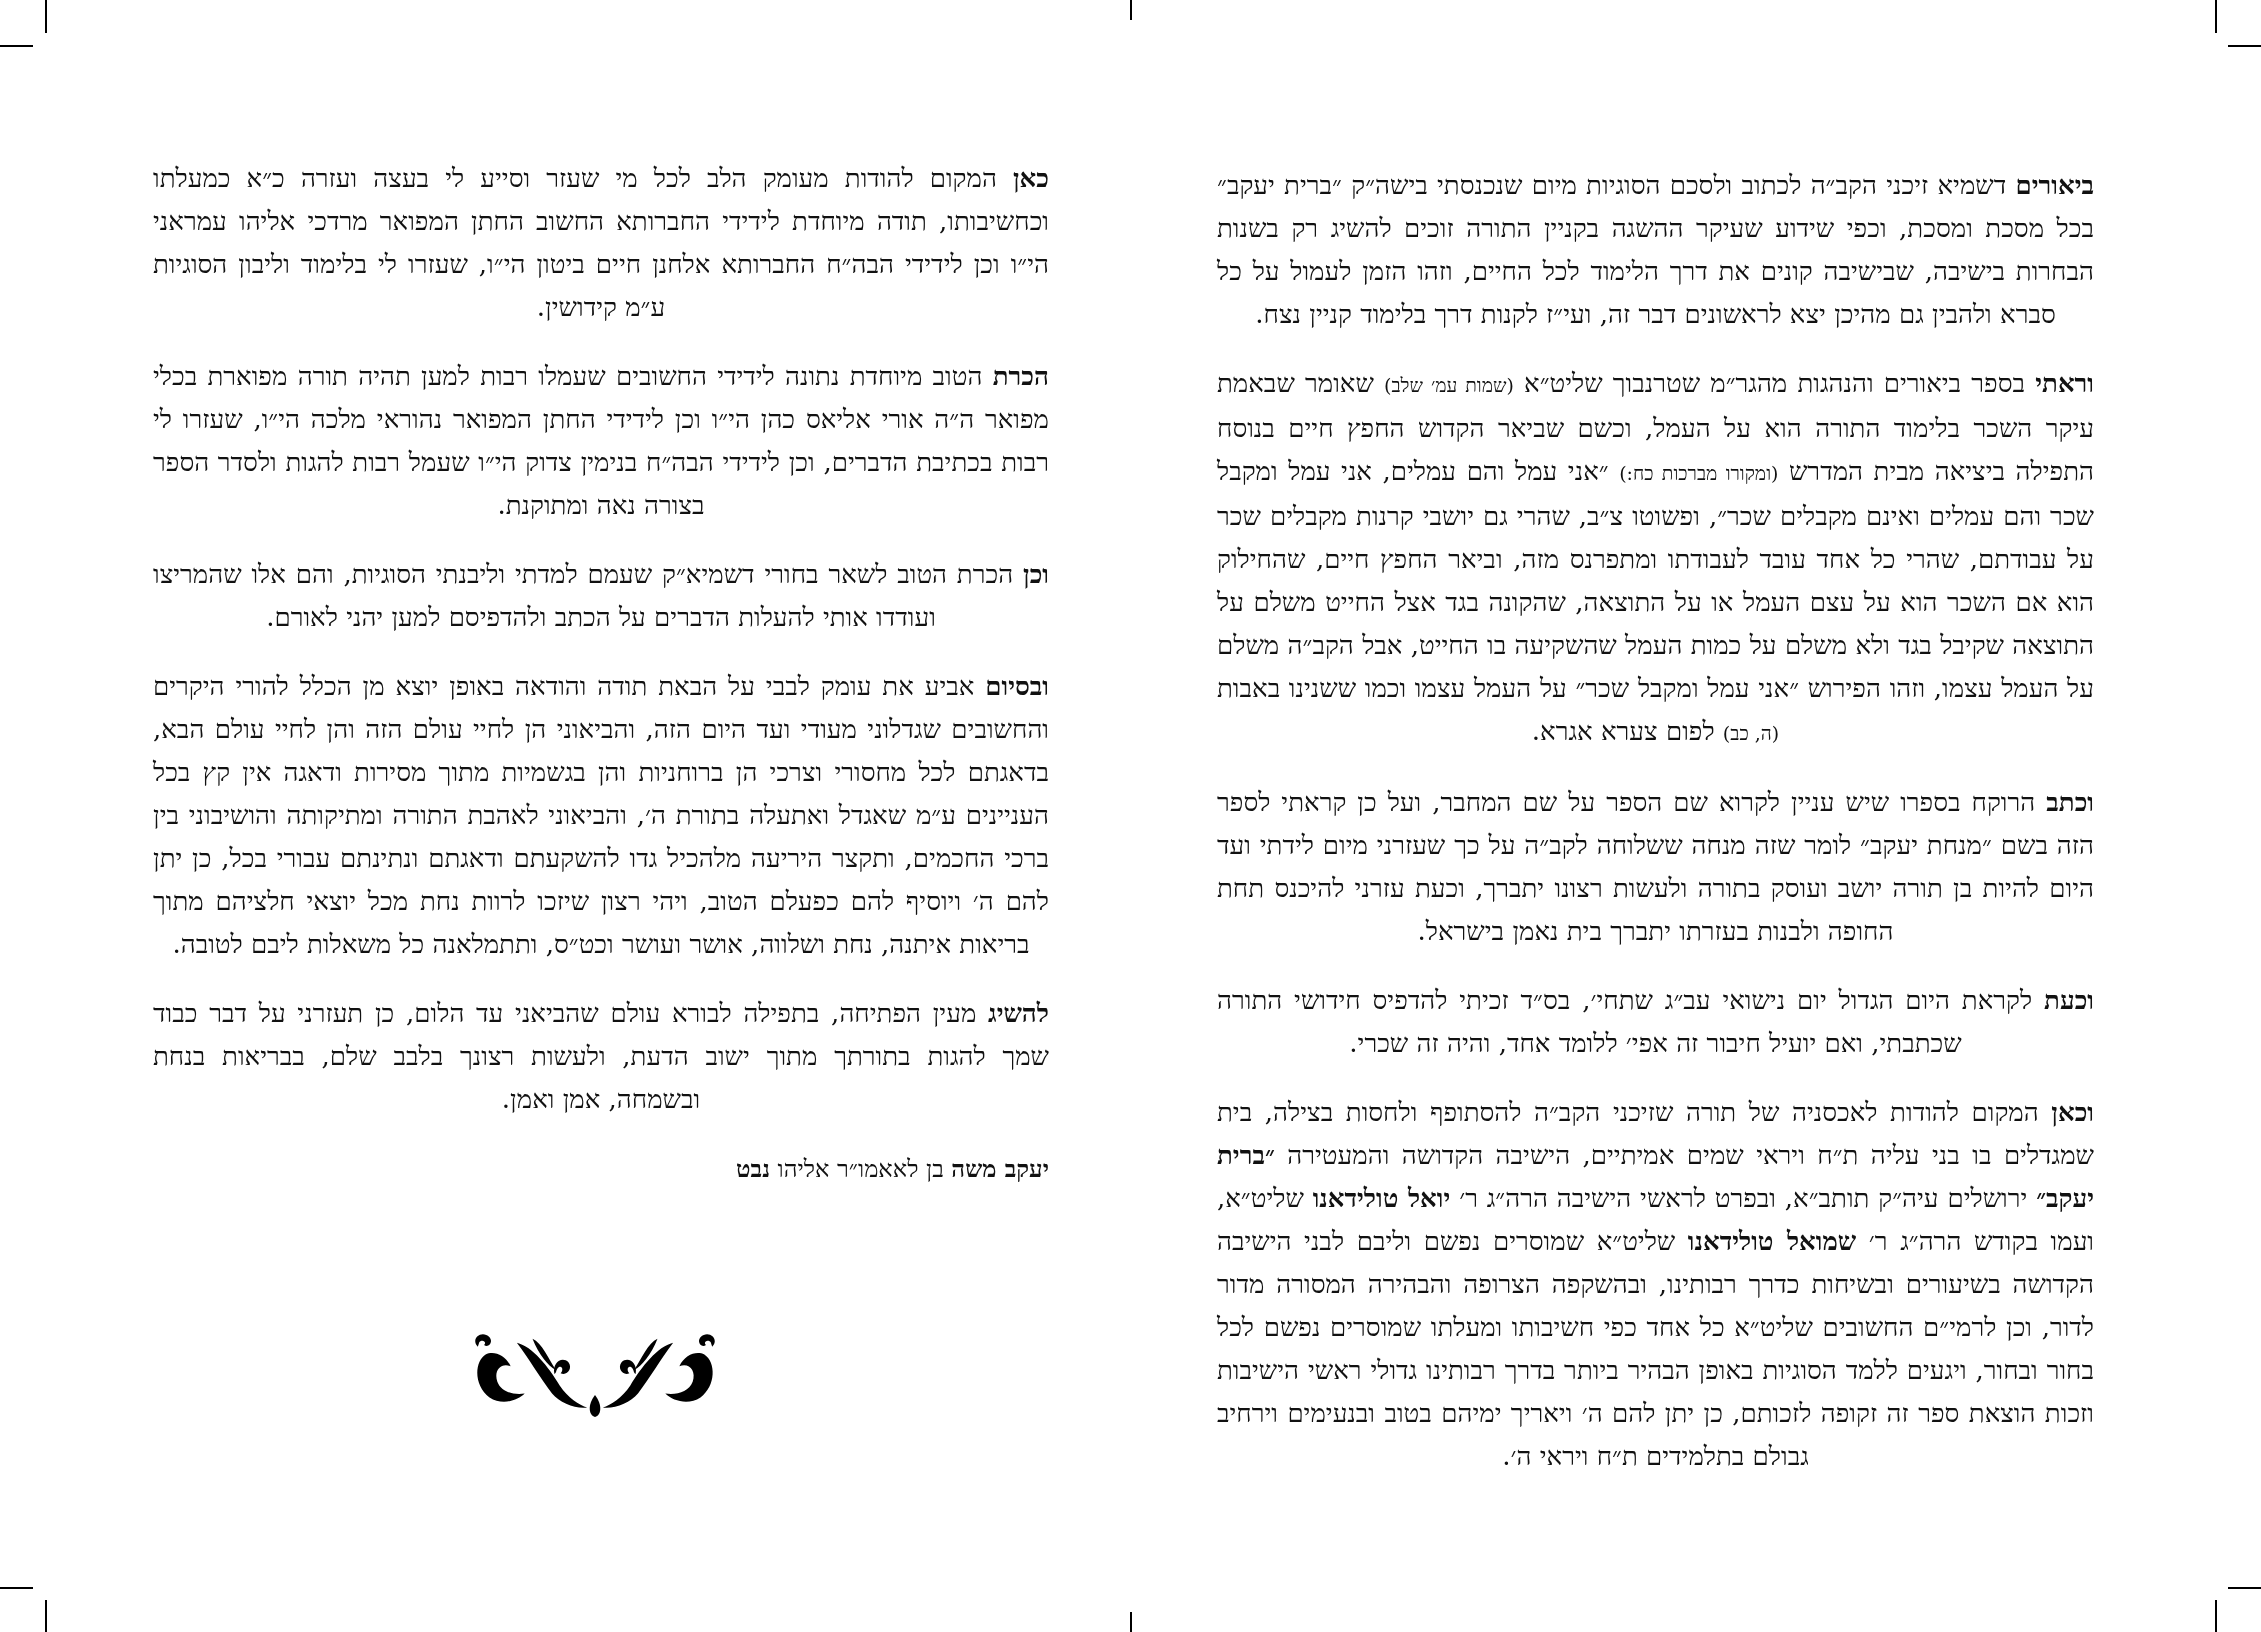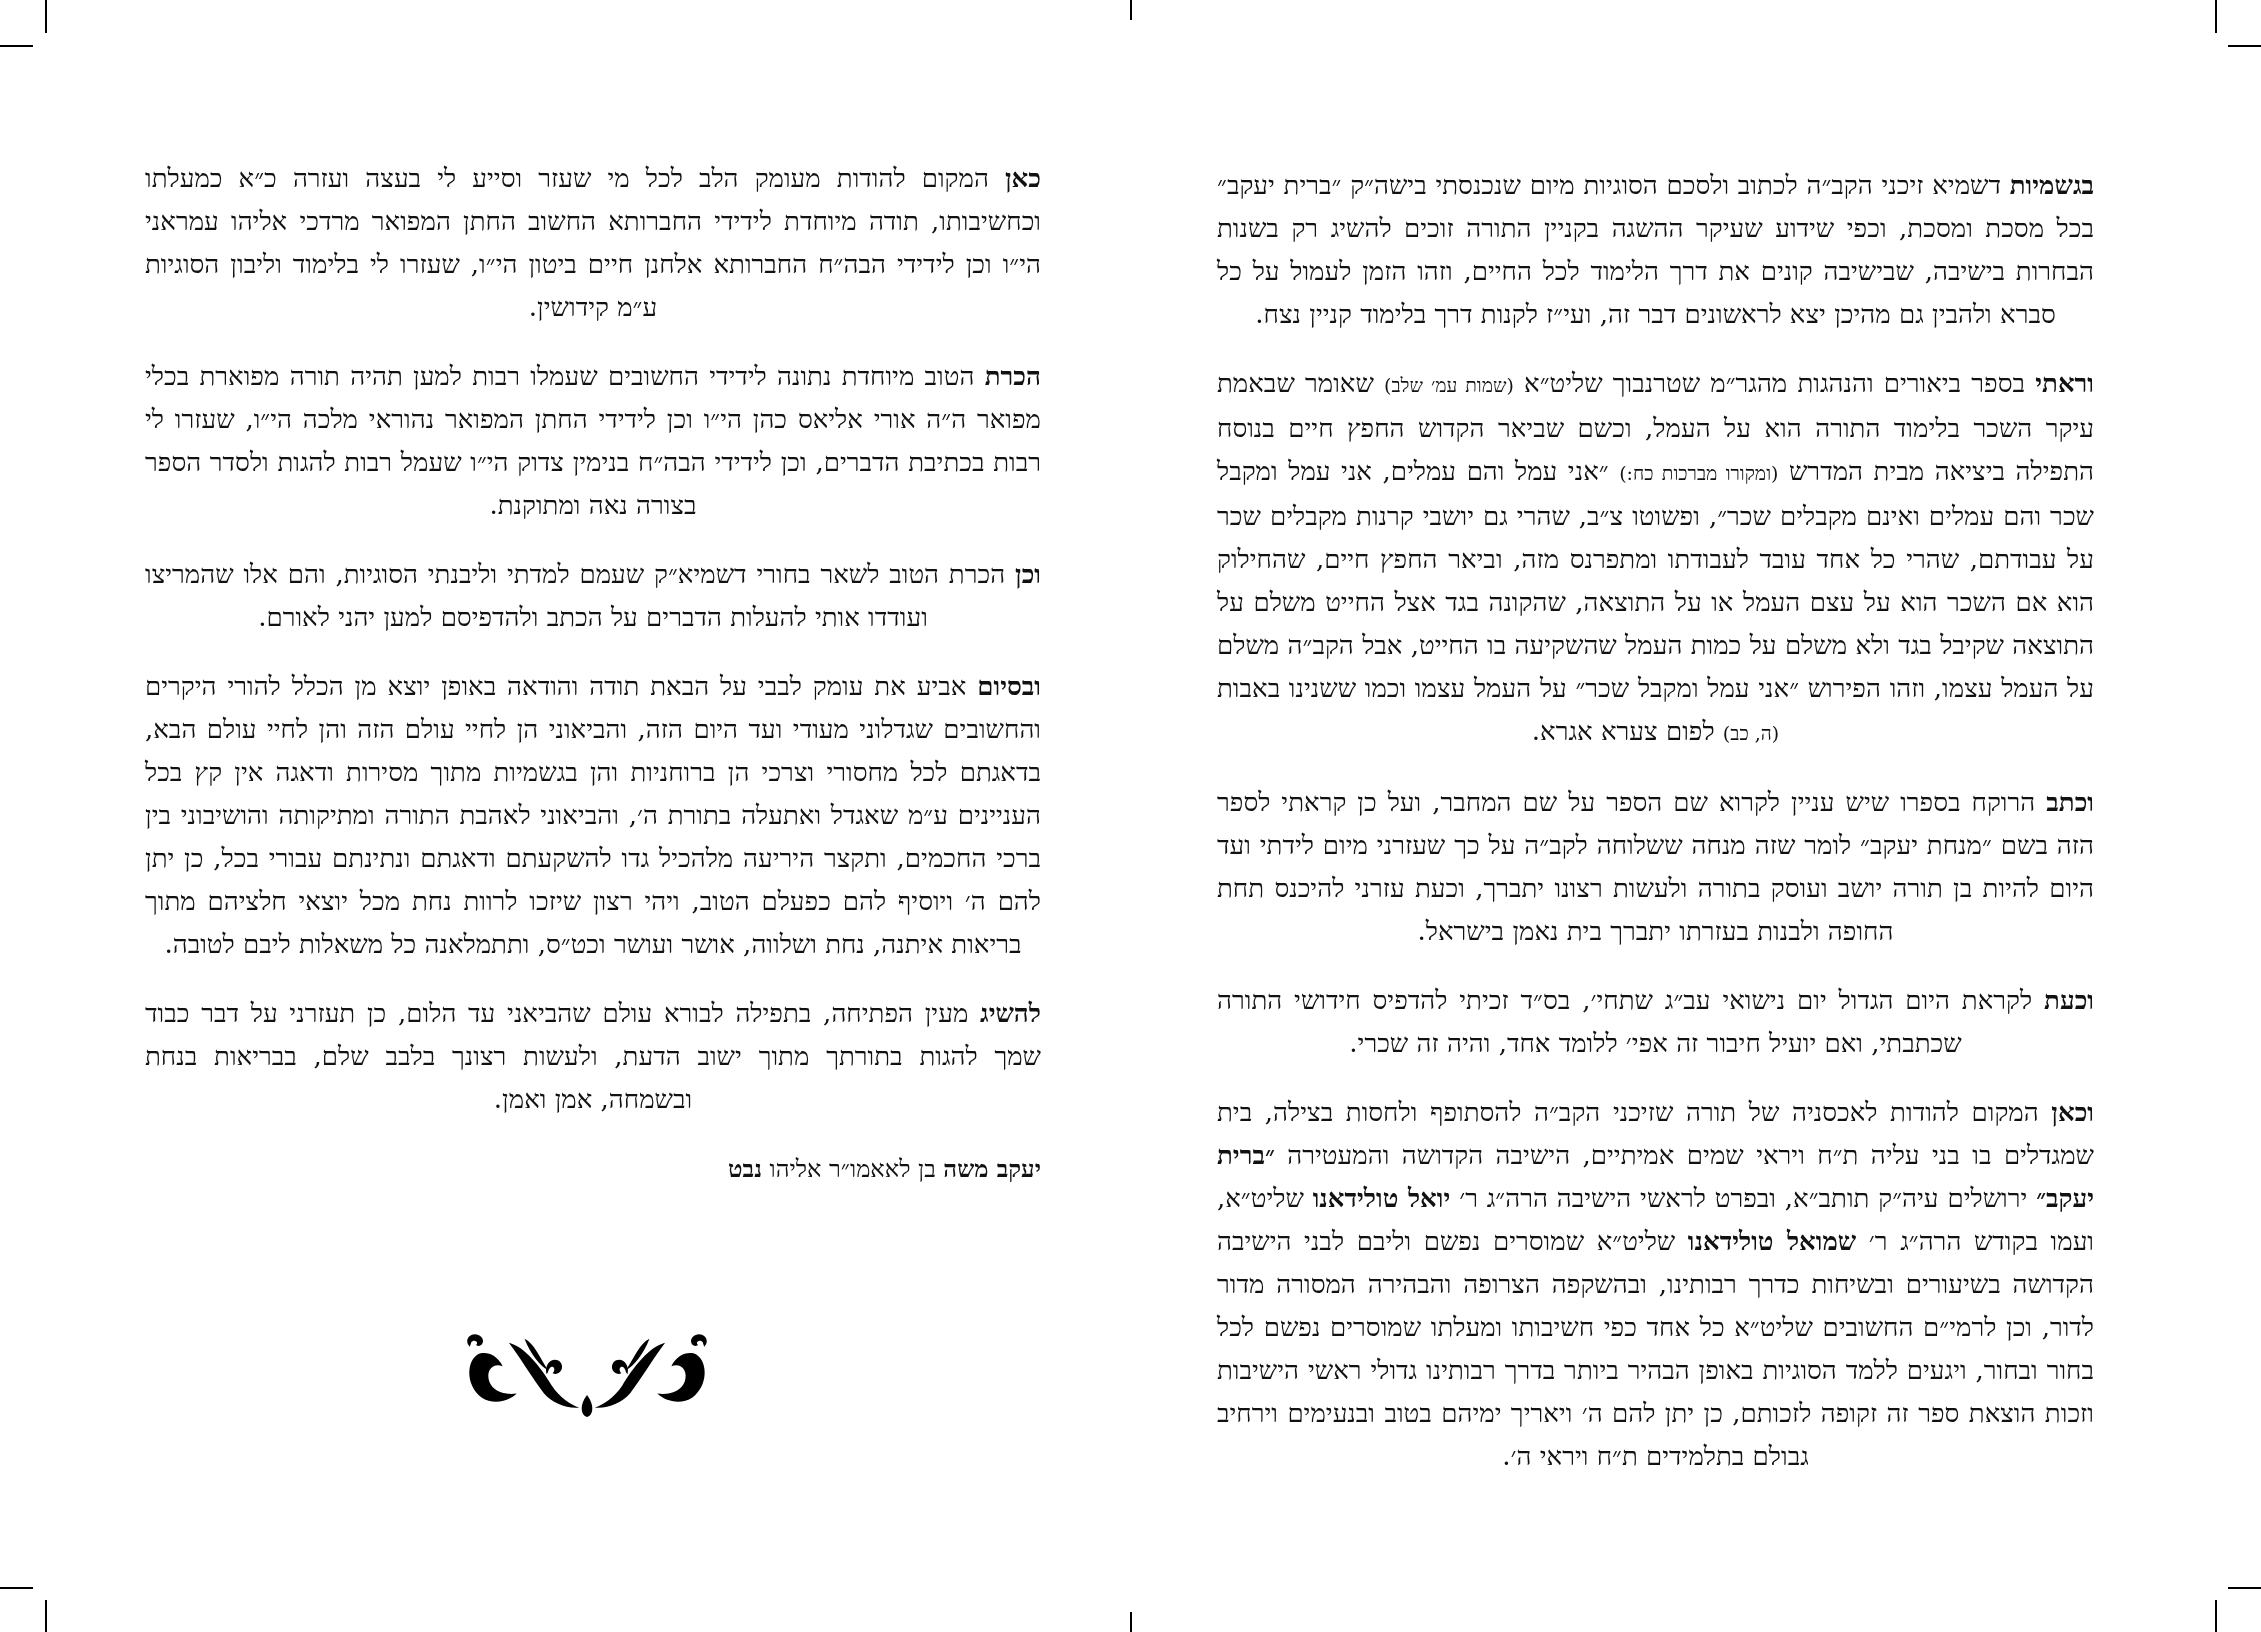--- a/index.html
+++ b/index.html
@@ -20,21 +20,21 @@
       background: #000000;
     }
     .crop.v { width: 1.6px; }
     .crop.h { height: 1.6px; }
 
     .page {
       position: absolute;
       top: 0;
       height: 1633px;
     }
-    .page-left  { left: 0;    width: 1130px; padding-left: 48px; }
+    .page-left  { left: 8px;    width: 1130px; padding-left: 48px; }
     .page-right { left: 1130px; width: 1131px; }
 
     .column {
       position: absolute;
       direction: rtl;
       text-align: justify;
       text-align-last: center;
       font-size: 26px;
       line-height: 43px;
     }
@@ -112,21 +112,21 @@
 
       <path d="M160 82 C150 95 152 108 160 110 C168 108 170 95 160 82 Z"></path>
     </g>
   </svg>
 </div>
 
 <div class="page page-right">
   <div class="column">
 
 
-    <p class="para"><span class="lead">בגשמיות</span><span> דשמיא זיכני הקב״ה לכתוב ולסכם הסוגיות מיום שנכנסתי בישה״ק ״ברית יעקב״ בכל מסכת ומסכת, וכפי שידוע שעיקר ההשגה בקניין התורה זוכים להשיג רק בשנות הבחרות בישיבה, שבישיבה קונים את דרך הלימוד לכל החיים, וזהו הזמן לעמול על כל סברא ולהבין גם מהיכן יצא לראשונים דבר זה, ועי״ז לקנות דרך בלימוד קניין נצח.</span></p>
+    <p class="para"><span class="lead">ביאורים</span><span> דשמיא זיכני הקב״ה לכתוב ולסכם הסוגיות מיום שנכנסתי בישה״ק ״ברית יעקב״ בכל מסכת ומסכת, וכפי שידוע שעיקר ההשגה בקניין התורה זוכים להשיג רק בשנות הבחרות בישיבה, שבישיבה קונים את דרך הלימוד לכל החיים, וזהו הזמן לעמול על כל סברא ולהבין גם מהיכן יצא לראשונים דבר זה, ועי״ז לקנות דרך בלימוד קניין נצח.</span></p>
 
     <p class="para"><span class="lead">וראתי</span><span> בספר ביאורים והנהגות מהגר״מ שטרנבוך שליט״א </span><span class="small">(שמות עמ׳ שלב)</span><span> שאומר שבאמת עיקר השכר בלימוד התורה הוא על העמל, וכשם שביאר הקדוש החפץ חיים בנוסח התפילה ביציאה מבית המדרש </span><span class="small">(ומקורו מברכות כח:)</span><span> ״אני עמל והם עמלים, אני עמל ומקבל שכר והם עמלים ואינם מקבלים שכר״, ופשוטו צ״ב, שהרי גם יושבי קרנות מקבלים שכר על עבודתם, שהרי כל אחד עובד לעבודתו ומתפרנס מזה, וביאר החפץ חיים, שהחילוק הוא אם השכר הוא על עצם העמל או על התוצאה, שהקונה בגד אצל החייט משלם על התוצאה שקיבל בגד ולא משלם על כמות העמל שהשקיעה בו החייט, אבל הקב״ה משלם על העמל עצמו, וזהו הפירוש ״אני עמל ומקבל שכר״ על העמל עצמו וכמו ששנינו באבות </span><span class="small">(ה, כב)</span><span> לפום צערא אגרא.</span></p>
 
     <p class="para"><span class="lead">וכתב</span><span> הרוקח בספרו שיש עניין לקרוא שם הספר על שם המחבר, ועל כן קראתי לספר הזה בשם ״מנחת יעקב״ לומר שזה מנחה ששלוחה לקב״ה על כך שעזרני מיום לידתי ועד היום להיות בן תורה יושב ועוסק בתורה ולעשות רצונו יתברך, וכעת עזרני להיכנס תחת החופה ולבנות בעזרתו יתברך בית נאמן בישראל.</span></p>
 
     <p class="para"><span class="lead">וכעת</span><span> לקראת היום הגדול יום נישואי עב״ג שתחי׳, בס״ד זכיתי להדפיס חידושי התורה שכתבתי, ואם יועיל חיבור זה אפי׳ ללומד אחד, והיה זה שכרי.</span></p>
 
     <p class="para"><span class="lead">וכאן</span><span> המקום להודות לאכסניה של תורה שזיכני הקב״ה להסתופף ולחסות בצילה, בית שמגדלים בו בני עליה ת״ח ויראי שמים אמיתיים, הישיבה הקדושה והמעטירה </span><span class="bold">״ברית יעקב״</span><span> ירושלים עיה״ק תותב״א, ובפרט לראשי הישיבה הרה״ג ר׳ </span><span class="bold">יואל טולידאנו</span><span> שליט״א, ועמו בקודש הרה״ג ר׳ </span><span class="bold">שמואל טולידאנו</span><span> שליט״א שמוסרים נפשם וליבם לבני הישיבה הקדושה בשיעורים ובשיחות כדרך רבותינו, ובהשקפה הצרופה והבהירה המסורה מדור לדור, וכן לרמי״ם החשובים שליט״א כל אחד כפי חשיבותו ומעלתו שמוסרים נפשם לכל בחור ובחור, ויגעים ללמד הסוגיות באופן הבהיר ביותר בדרך רבותינו גדולי ראשי הישיבות וזכות הוצאת ספר זה זקופה לזכותם, כן יתן להם ה׳ ויאריך ימיהם בטוב ובנעימים וירחיב גבולם בתלמידים ת״ח ויראי ה׳.</span></p>
   </div>
 </div>

